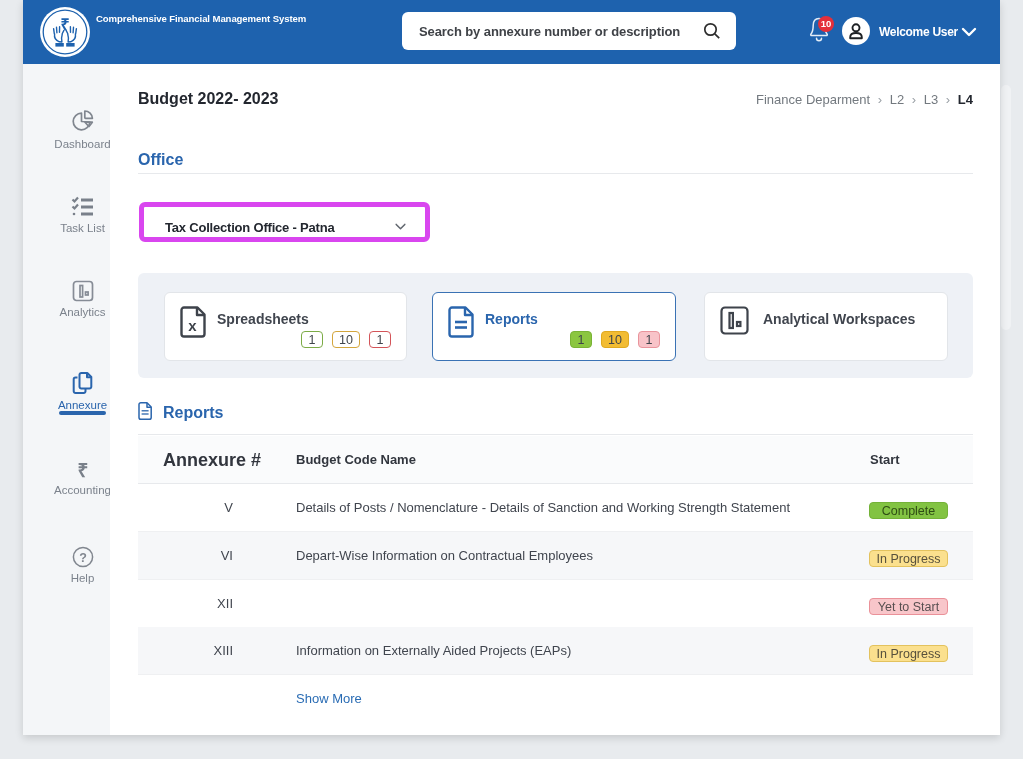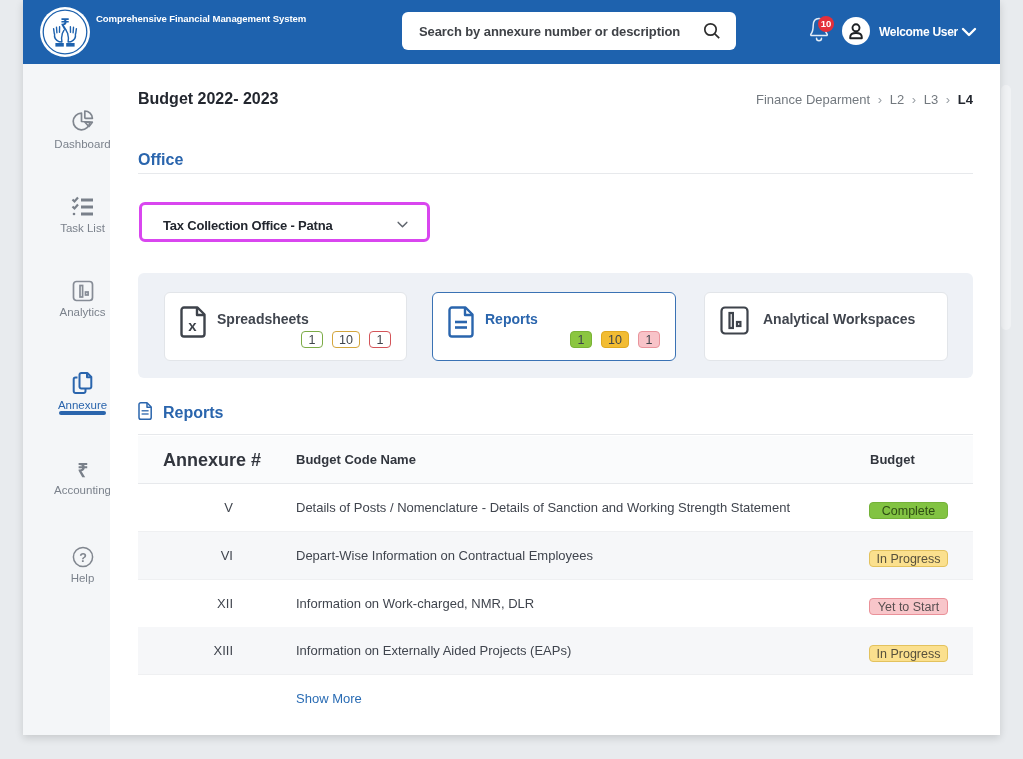--- a/index.html
+++ b/index.html
@@ -28,21 +28,21 @@
 .sitem.active { color:#2a65ad; }
 .sunder { position:absolute; left:20px; width:47px; height:4px; border-radius:2px; background:#2a65ad; }
 
 .main { position:absolute; left:87px; top:64px; width:890px; height:671px; background:#fff; }
 .title { position:absolute; left:28px; top:26px; font-size:16px; font-weight:bold; color:#23272f; }
 .crumbs { position:absolute; right:27px; top:28px; font-size:13px; color:#73797f; }
 .crumbs .sep { color:#9aa0a6; padding:0 4px; }
 .crumbs b { color:#23272f; }
 .office { position:absolute; left:28px; top:87px; font-size:16px; font-weight:bold; color:#2a65ad; }
 .hr1 { position:absolute; left:28px; top:109px; width:835px; height:1px; background:#e7e9ec; }
-.dropdown { position:absolute; left:29px; top:138px; width:291px; height:40px; background:#fff; border:3px solid #d946ef; border-radius:6px; }
+.dropdown { position:absolute; left:29px; top:138px; width:291px; height:40px; background:#fff; border:5px solid #d946ef; border-radius:6px; }
 .dropdown .dtext { position:absolute; left:21px; top:13px; font-size:13px; font-weight:bold; letter-spacing:-0.2px; color:#23272f; }
 .dropdown svg { position:absolute; right:19px; top:16px; }
 
 .band { position:absolute; left:28px; top:209px; width:835px; height:105px; background:#eef1f6; border-radius:6px; }
 .card { position:absolute; top:228px; height:69px; background:#fff; border:1px solid #e2e5e9; border-radius:6px; }
 .card1 { left:54px; width:243px; }
 .card2 { left:322px; width:244px; border:1.5px solid #3a72b4; }
 .card3 { left:594px; width:244px; }
 .card .cicon { position:absolute; left:15px; top:13px; }
 .card .ctitle { position:absolute; left:52px; top:18px; font-size:14px; font-weight:bold; color:#40454e; }
@@ -232,35 +232,34 @@
       <path d="M9 1 L9 5.2 L13 5.2" stroke-linejoin="round"></path>
       <line x1="3.6" y1="8.8" x2="10.6" y2="8.8" stroke-width="1.3"></line>
       <line x1="3.6" y1="12" x2="10.6" y2="12" stroke-width="1.3"></line>
     </svg>
     <div class="rtitle">Reports</div>
     <div class="hr2"></div>
 
     <div class="trow thr">
       <div class="h1">Annexure #</div>
       <div class="h2">Budget Code Name</div>
-      <div class="h3">Budget</div>
+      <div class="h3">Start</div>
     </div>
     <div class="trow r1">
       <div class="c1">V</div>
       <div class="c2">Details of Posts / Nomenclature - Details of Sanction and Working Strength Statement</div>
       <div class="badge bgreen">Complete</div>
     </div>
     <div class="trow r2">
       <div class="c1">VI</div>
       <div class="c2">Depart-Wise Information on Contractual Employees</div>
       <div class="badge byellow">In Progress</div>
     </div>
     <div class="trow r3">
       <div class="c1">XII</div>
-      <div class="c2">Information on Work-charged, NMR, DLR</div>
       <div class="badge bpink">Yet to Start</div>
     </div>
     <div class="trow r4">
       <div class="c1">XIII</div>
       <div class="c2">Information on Externally Aided Projects (EAPs)</div>
       <div class="badge byellow">In Progress</div>
     </div>
     <div class="trow r5">
       <div class="c2 showmore">Show More</div>
     </div>

